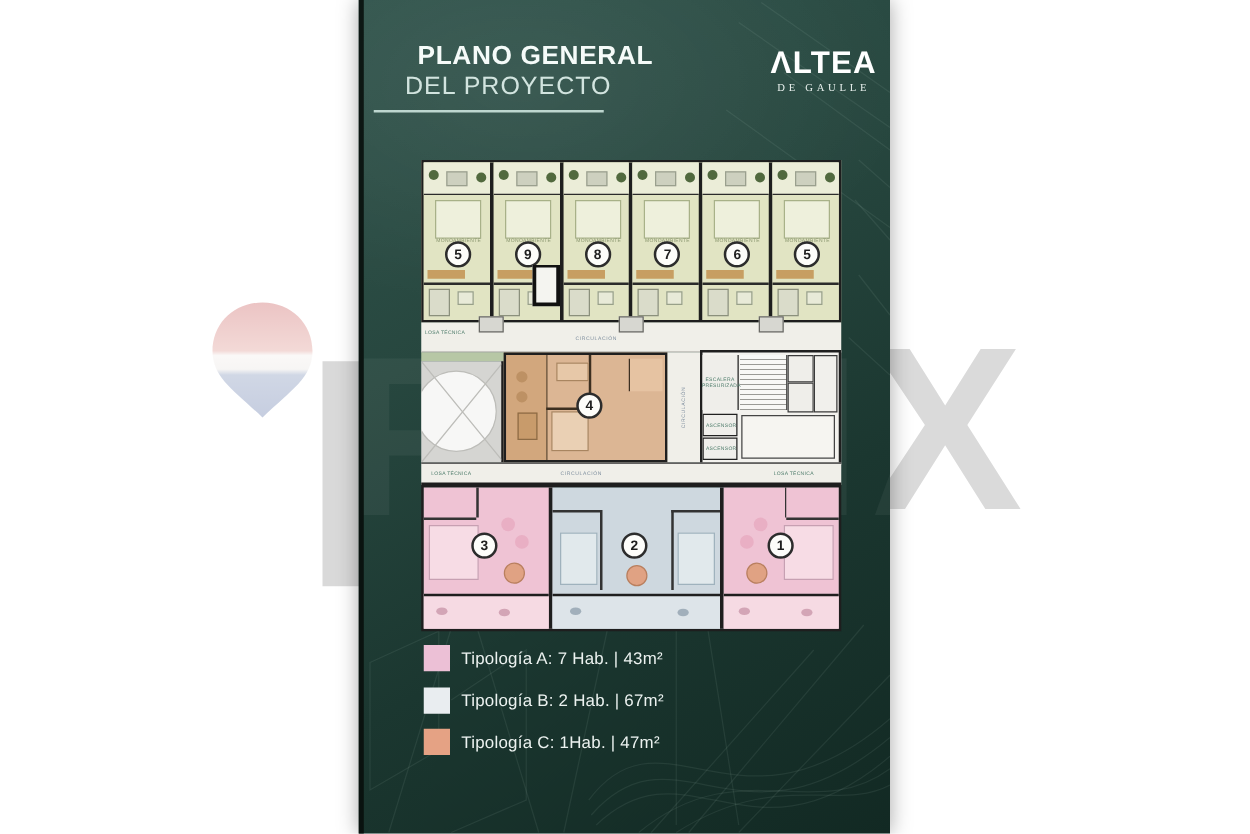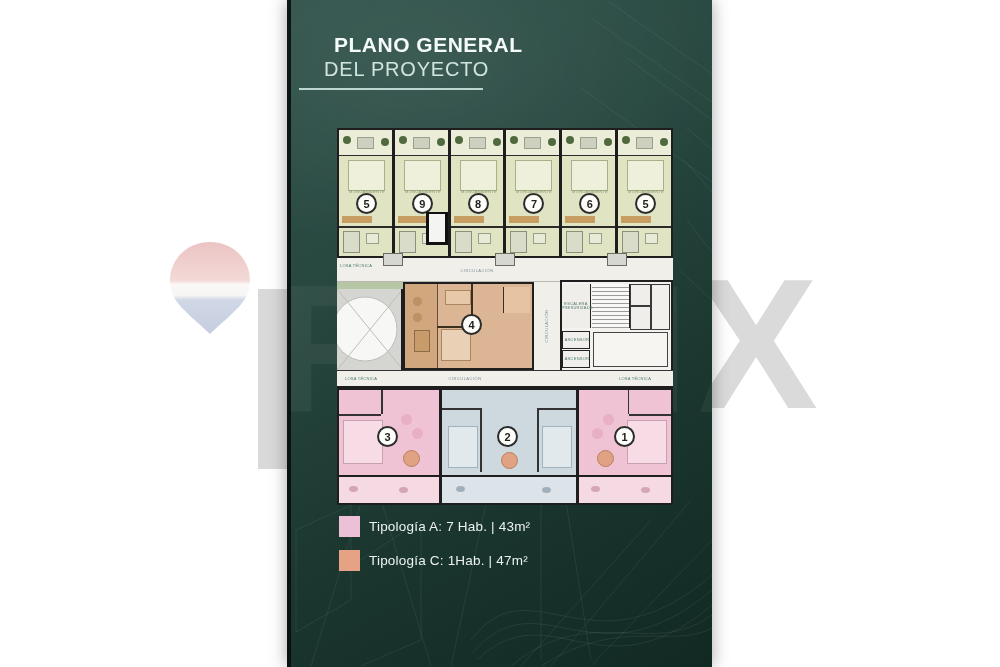--- a/index.html
+++ b/index.html
@@ -158,20 +158,24 @@
       <path d="M220,666 C300,600 360,660 421,615"></path>
       <path d="M250,666 C330,615 380,650 421,628"></path>
     </g>
   </svg>
 
   <div class="wm-faint">REMA</div>
 
   <div class="title">PLANO GENERAL</div>
   <div class="subtitle">DEL PROYECTO</div>
   <div class="title-rule"></div>
+  <div class="logo">
+    <div class="logo-name">ΛLTEA</div>
+    <div class="logo-sub">DE GAULLE</div>
+  </div>
 
   <div class="plan">
 
     <div class="row-top">
       <div class="ucell">
         <div class="balc">
             <span class="plant" style="left:4px;top:6px"></span>
             <span class="plant" style="left:42px;top:8px"></span>
             <span class="balc-furn"></span>
           </div>
@@ -351,18 +355,22 @@
     </div>
     <div class="stairpod"></div>
   </div>
 
   <div class="legend">
     <div class="lrow">
       <div class="swatch" style="background: rgb(236, 192, 214);"></div>
       <div class="ltext">Tipología A: 7 Hab. | 43m²</div>
     </div>
     <div class="lrow">
+      <div class="swatch" style="background: rgb(233, 237, 240);"></div>
+      <div class="ltext">Tipología B: 2 Hab. | 67m²</div>
+    </div>
+    <div class="lrow">
       <div class="swatch" style="background: rgb(229, 162, 132);"></div>
       <div class="ltext">Tipología C: 1Hab. | 47m²</div>
     </div>
   </div>
 
 </div>
 
 </body></html>

